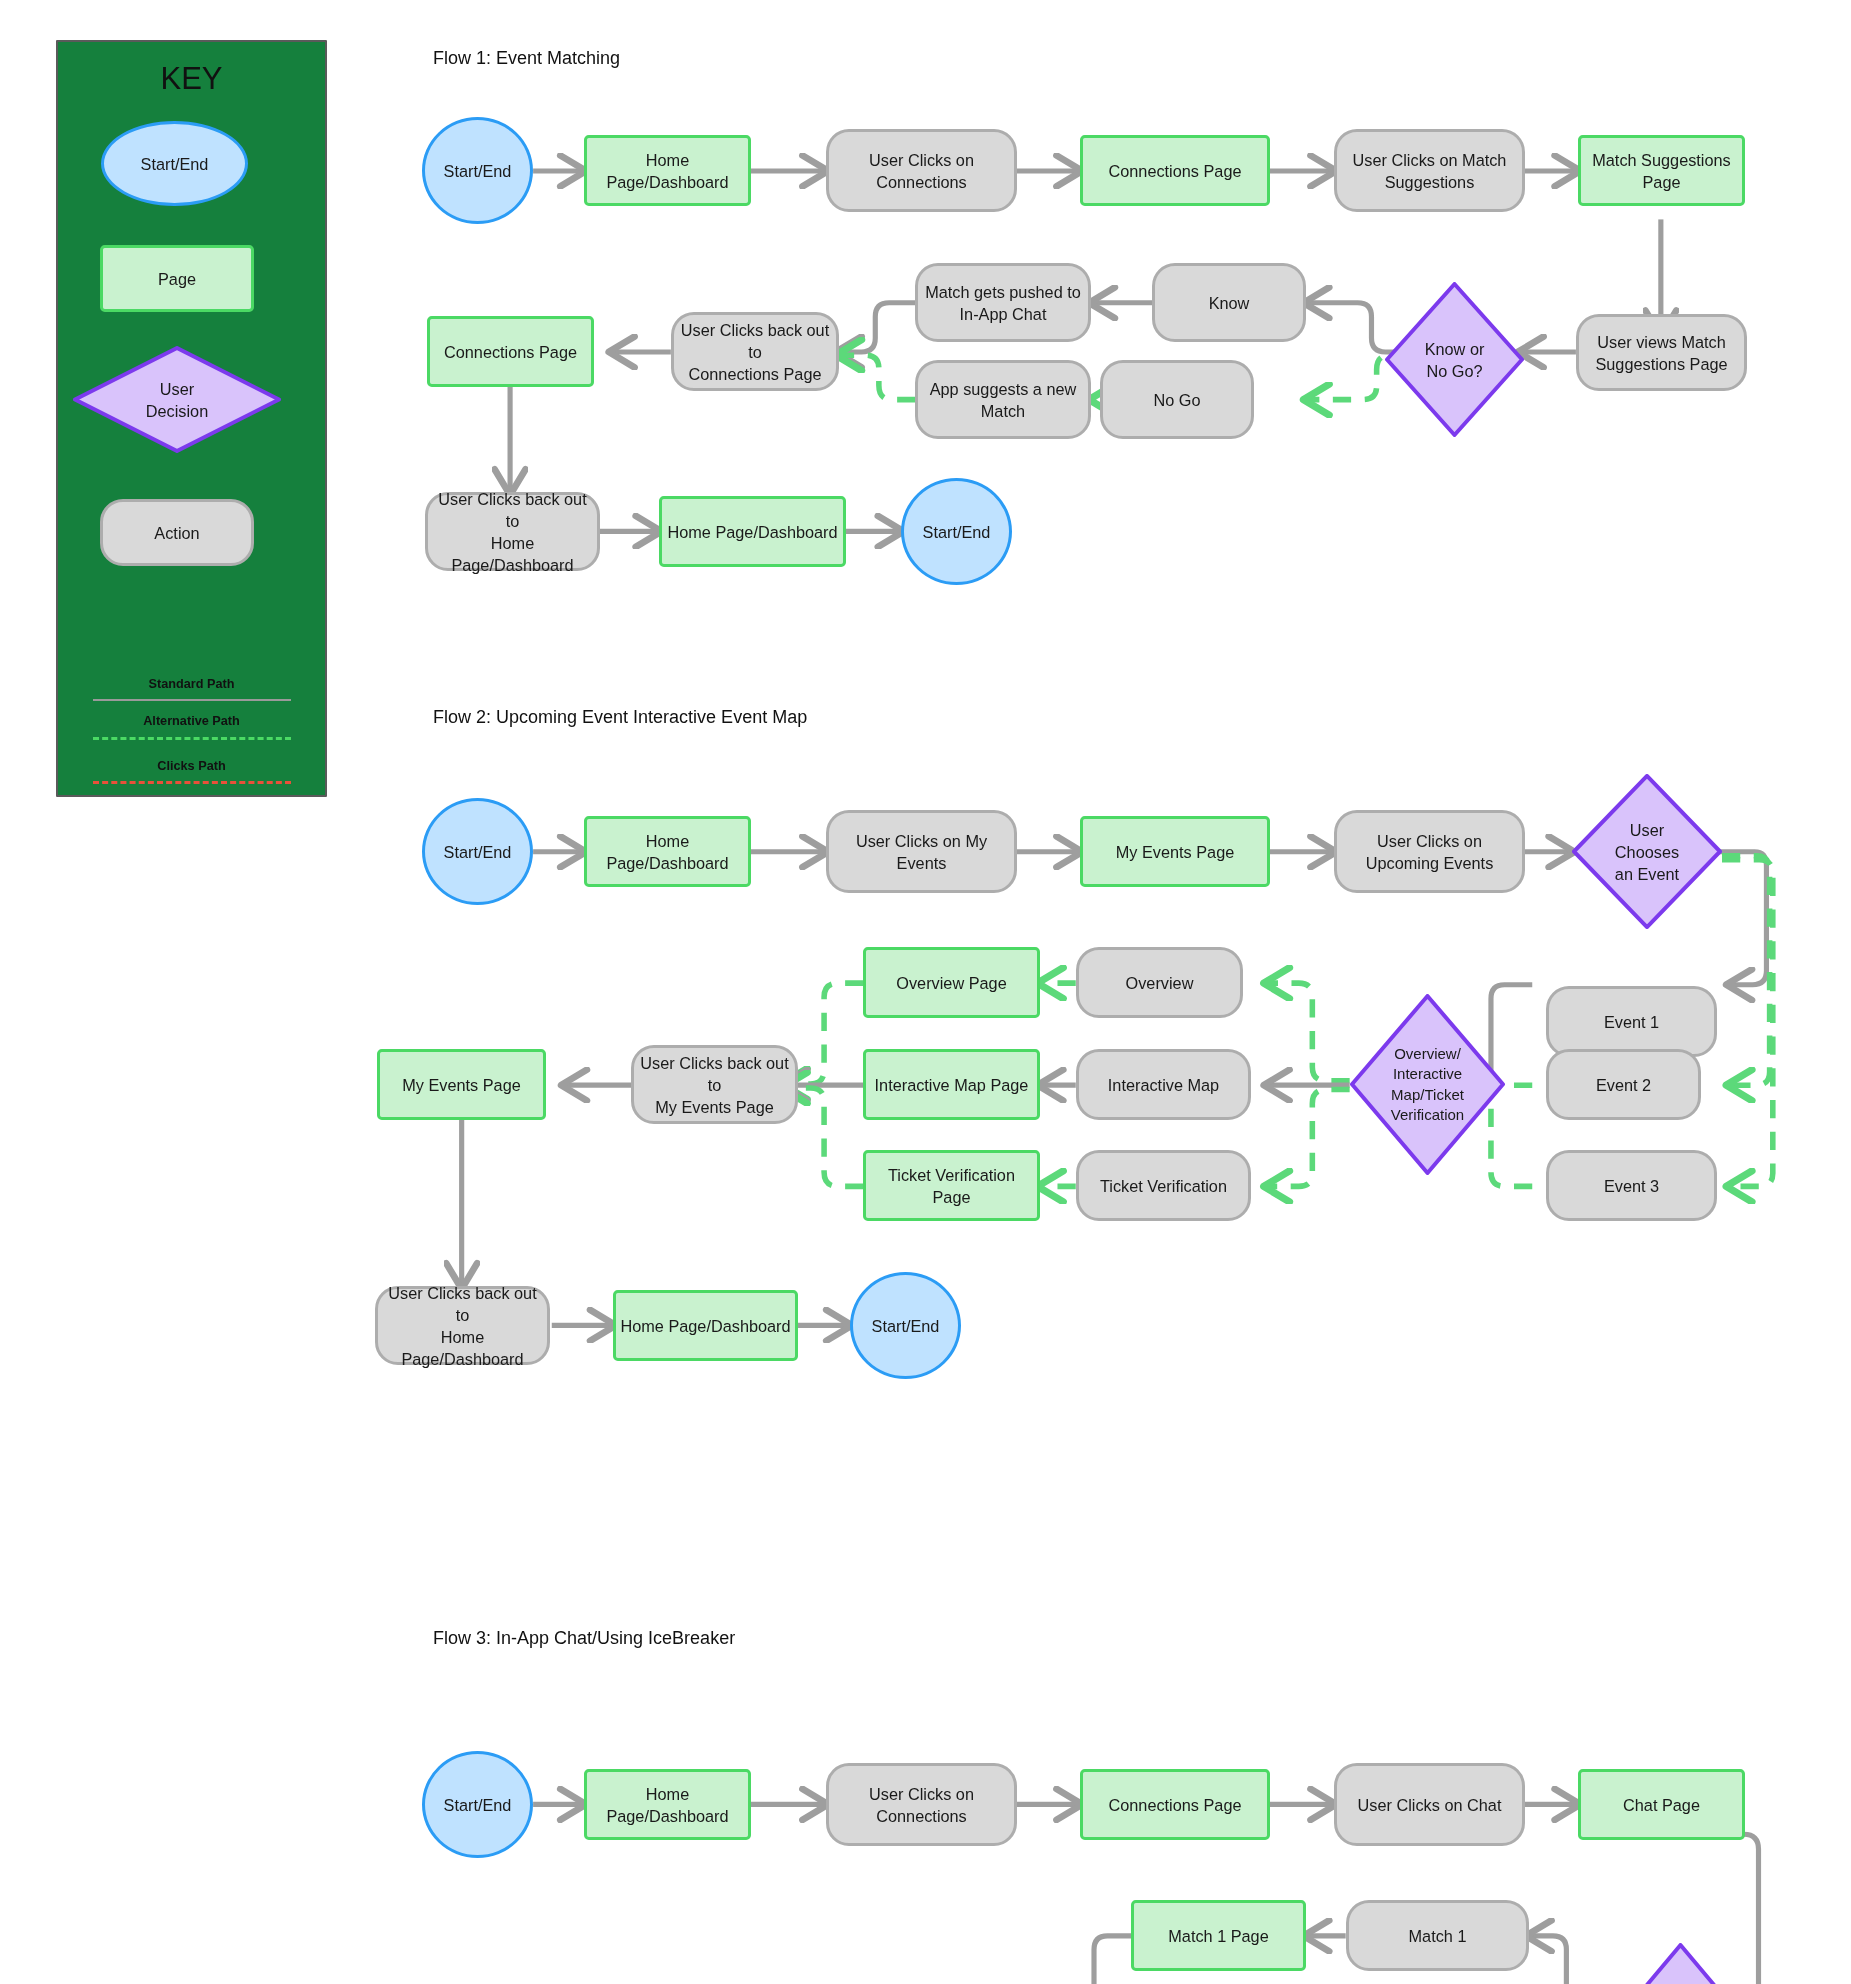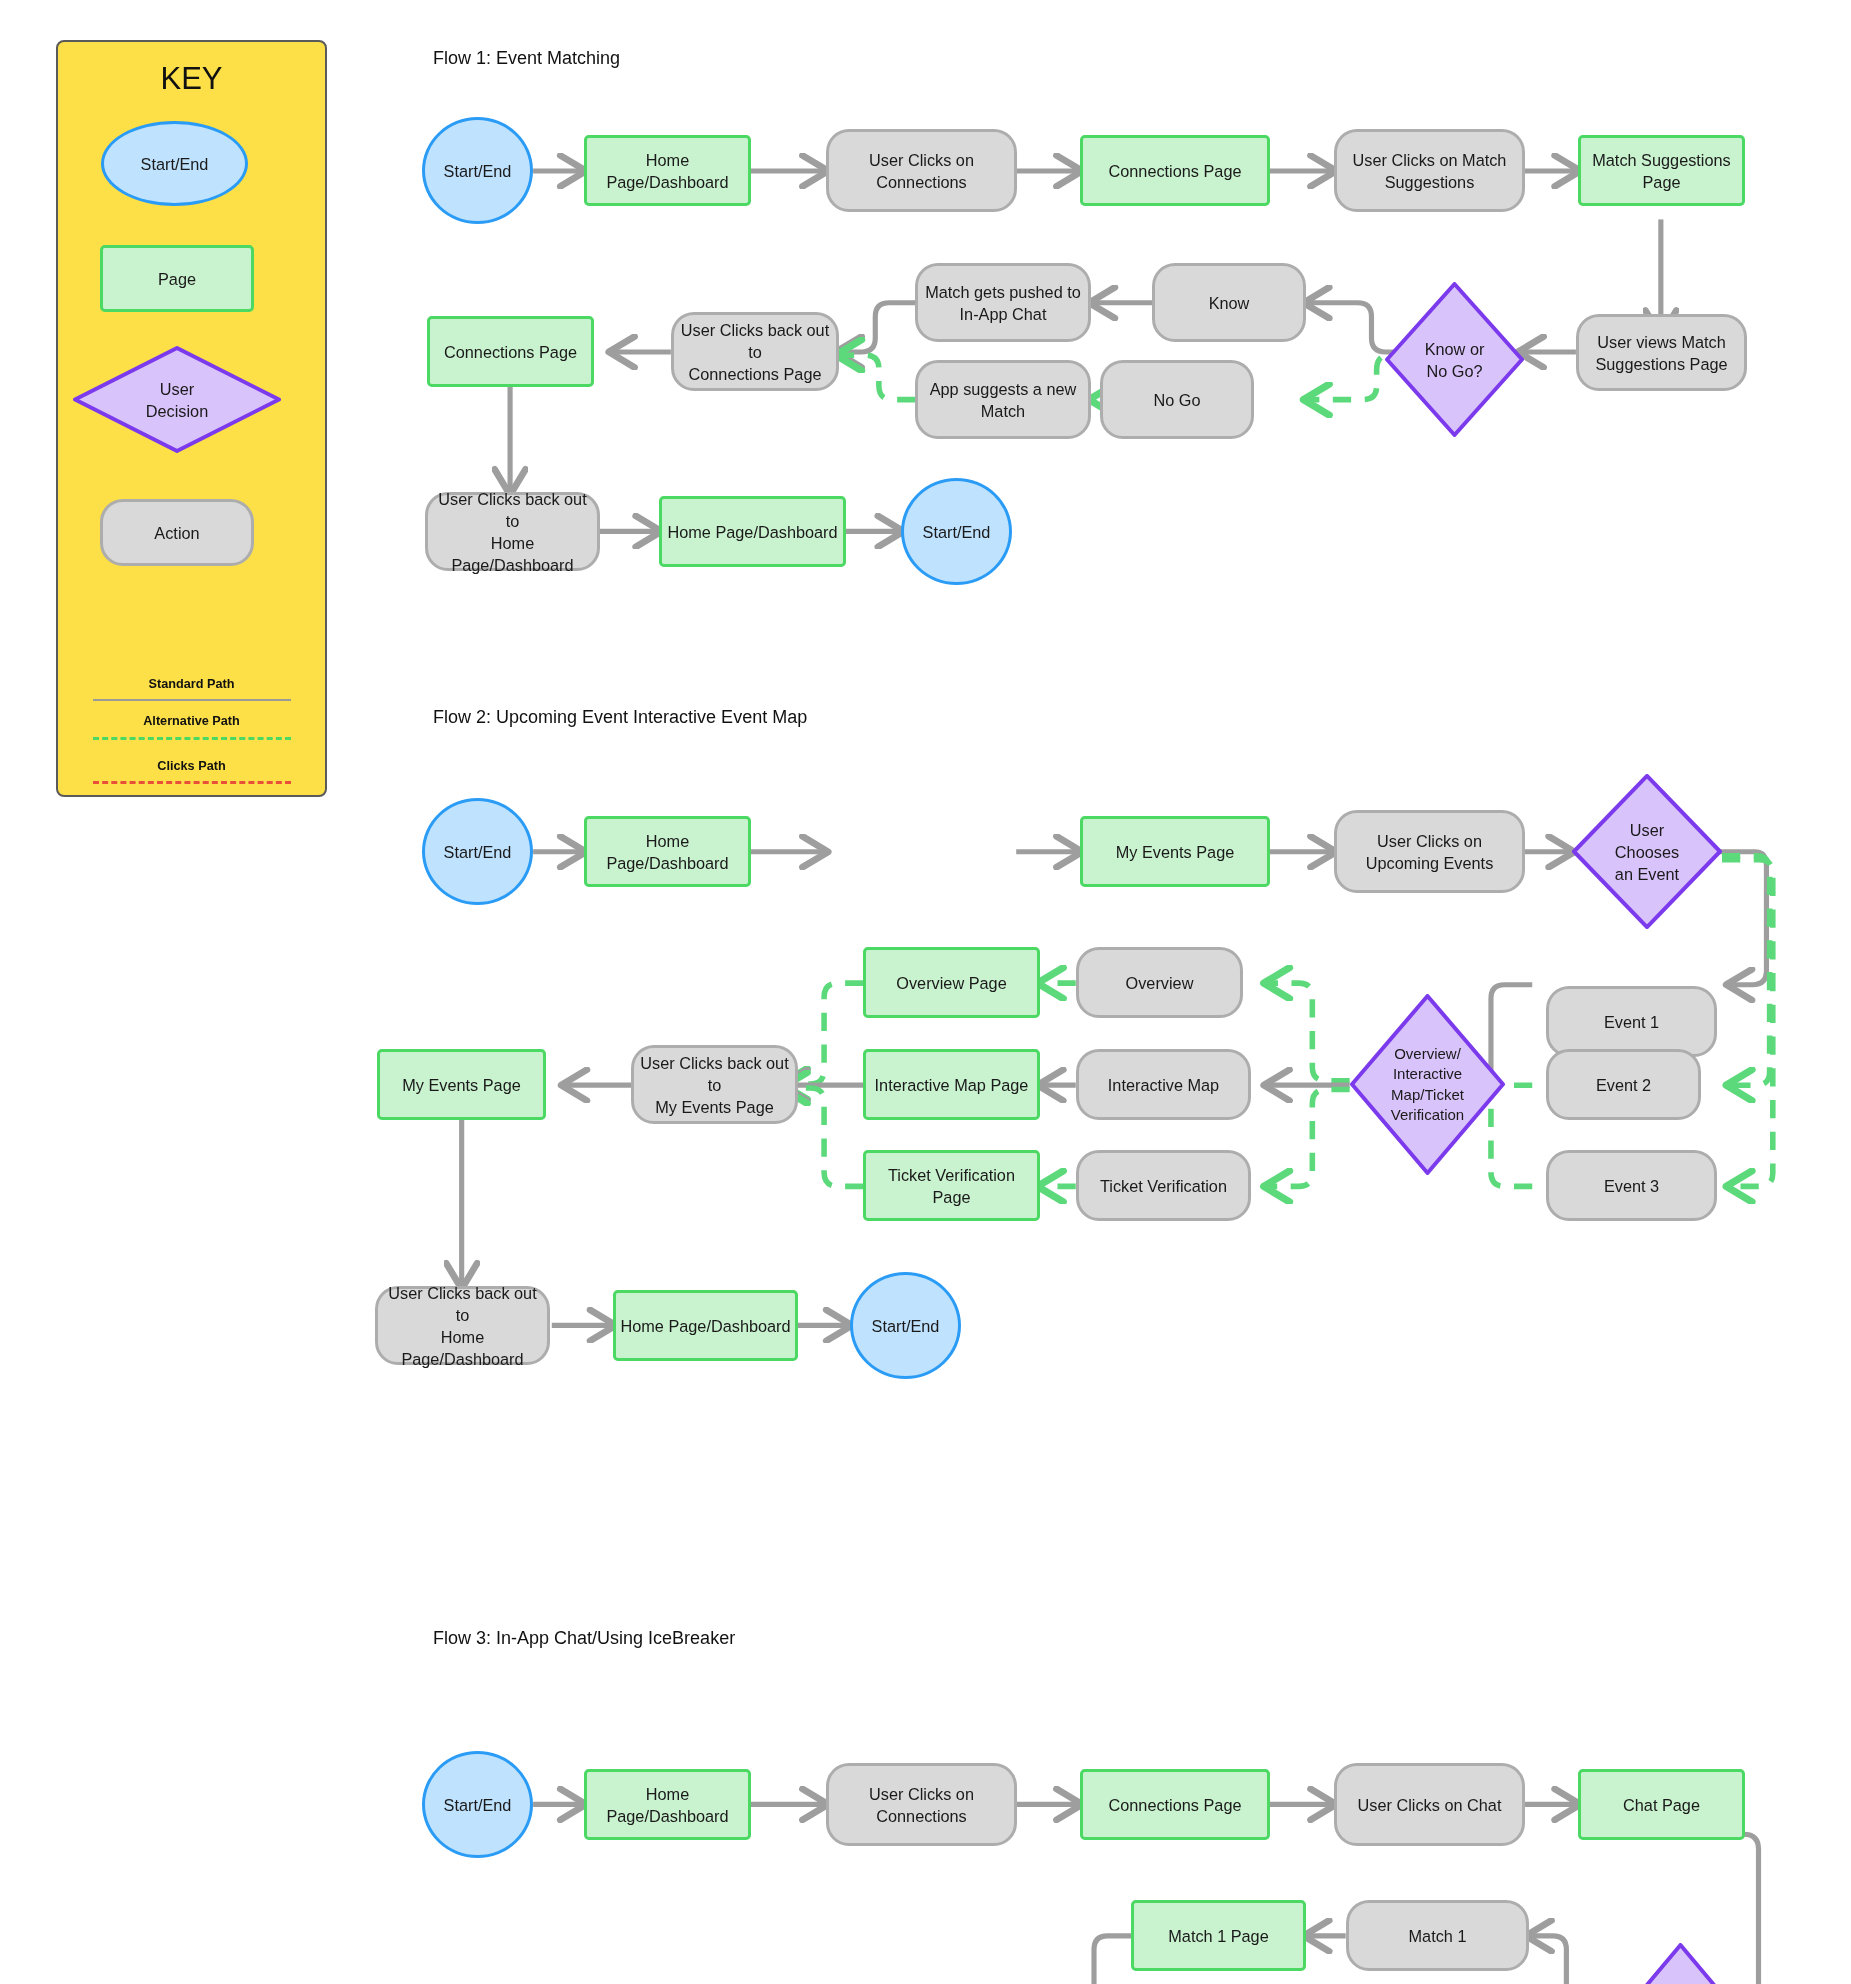--- a/index.html
+++ b/index.html
@@ -12,21 +12,21 @@
 
   .n-page{background:#c9f2cf;border:3.6px solid #4bd964;border-radius:4.8px;font-size:16.3px;}
   .n-action{background:#d9d9d9;border:3.6px solid #adadad;border-radius:23px;font-size:16.3px;}
   .n-start{background:#bfe2ff;border:3.6px solid #2b9cf5;border-radius:50%;font-size:16.3px;}
   .n-decision{background:transparent;border:none;font-size:16.3px;}
   .n-decision .dwrap{position:absolute;inset:0;}
   .n-decision svg{position:absolute;inset:0;width:100%;height:100%;}
   .n-decision .lbl{position:relative;z-index:2;}
 
   
-  #legend{position:absolute;box-sizing:border-box;background:#fde047;border:2.8px solid #5a5a5a;border-radius:8px;z-index:5;}
+  #legend{position:absolute;box-sizing:border-box;background:#15803d;border:2.8px solid #5a5a5a;border-radius:1px;z-index:5;}
   #legend .key-title{position:absolute;width:100%;text-align:center;font-size:31px;font-weight:400;color:#111;}
   .legend-line-label{position:absolute;text-align:center;font-size:12.7px;color:#111;font-weight:700;}
   .legend-rule{position:absolute;height:0;border-top-width:2px;}
   .rule-solid{border-top-style:solid;border-top-color:#9a9a9a;}
   .rule-dashed-green{border-top-style:dashed;border-top-color:#4bd964;border-top-width:3.2px;}
   .rule-dashed-red{border-top-style:dashed;border-top-color:#e8503a;border-top-width:3.2px;}
 
   
   .flow-title{position:absolute;font-size:18px;color:#111;z-index:4;white-space:nowrap;}
 
@@ -272,20 +272,24 @@
   <div class="flow-title" style="left:433px;top:707px;">Flow 2: Upcoming Event Interactive Event Map</div>
 
   <div class="node n-start" style="left:422px;top:798px;width:111px;height:107px;">
     <span class="lbl">Start/End</span>
     </div>
 
   <div class="node n-page" style="left:584px;top:816px;width:167px;height:71px;">
     <span class="lbl">Home Page/Dashboard</span>
     </div>
 
+  <div class="node n-action" style="left:826px;top:810px;width:191px;height:83px;">
+    <span class="lbl">User Clicks on My
+Events</span>
+    </div>
 
   <div class="node n-page" style="left:1080px;top:816px;width:190px;height:71px;">
     <span class="lbl">My Events  Page</span>
     </div>
 
   <div class="node n-action" style="left:1334px;top:810px;width:191px;height:83px;">
     <span class="lbl">User Clicks on
 Upcoming Events</span>
     </div>
 

